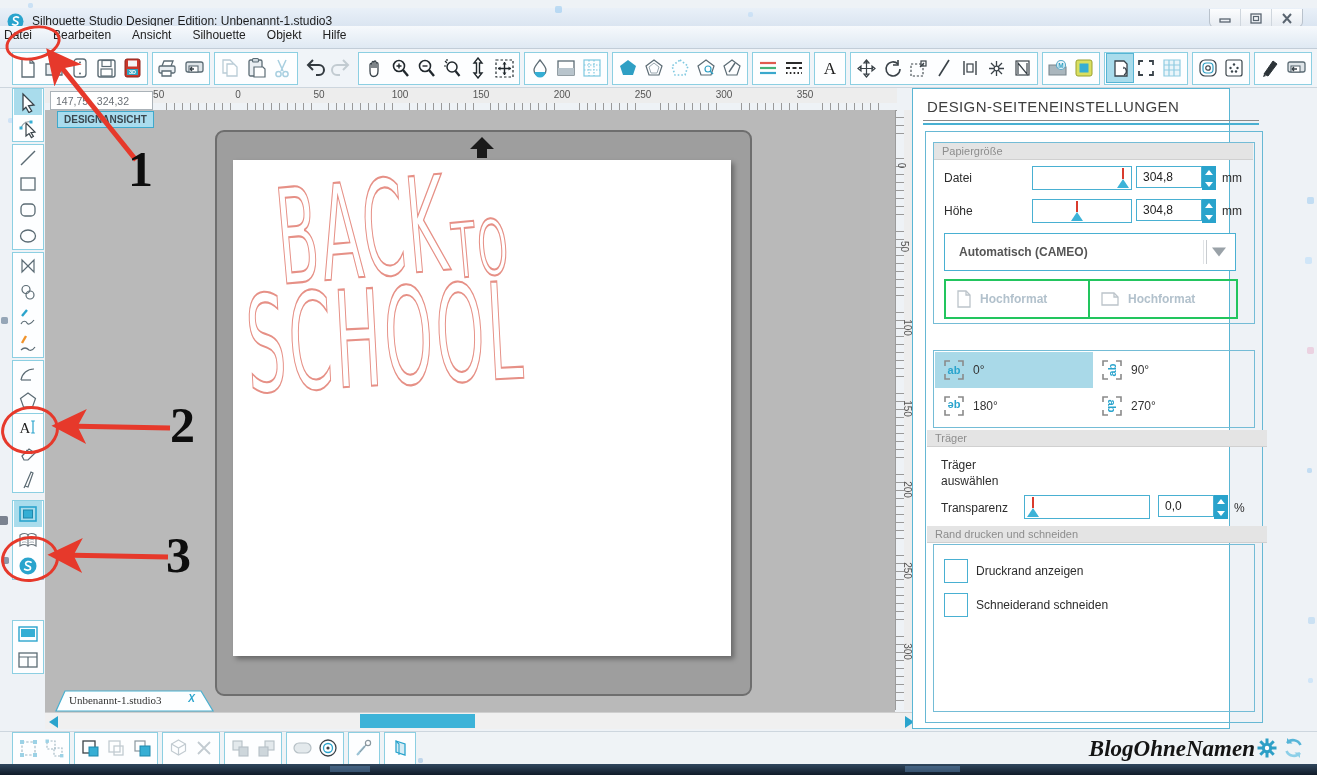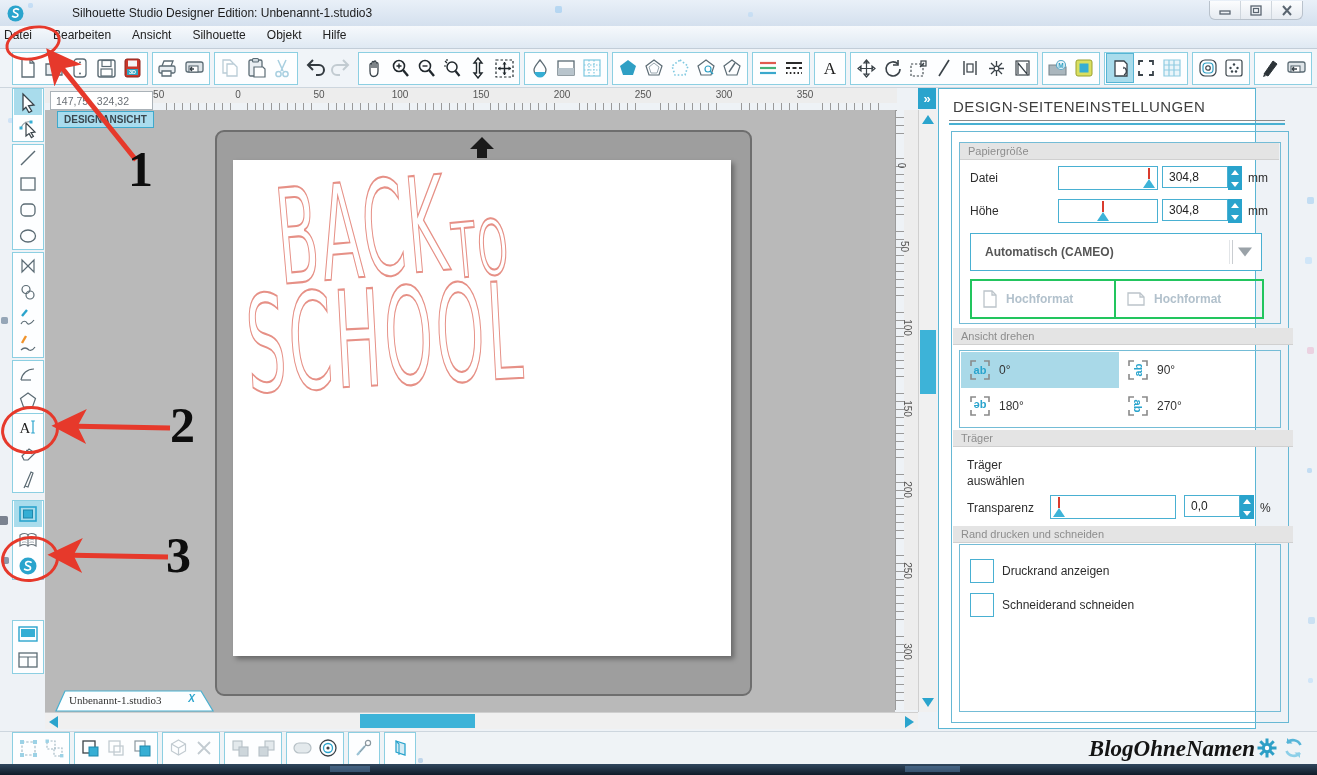--- a/index.html
+++ b/index.html
@@ -1,19 +1,19 @@
 <!DOCTYPE html>
 <html><head>
 <meta charset="utf-8">
 <style>
   html,body{margin:0;padding:0;background:#cfd8e2;font-family:"Liberation Sans",sans-serif;}
   #screen{position:relative;width:1317px;height:775px;overflow:hidden;background:#eef2f6;}
   .abs{position:absolute;}
   
-  .titlebar{left:0;top:0;width:1317px;height:26px;background:linear-gradient(#e9f0f8,#d4e0ee);border-bottom:1px solid #b9c6d4;display:flex;align-items:center;gap:40px;}
+  .titlebar{left:0;top:8px;width:1317px;height:26px;background:linear-gradient(#e9f0f8,#d4e0ee);border-bottom:1px solid #b9c6d4;display:flex;align-items:center;}
   .titletext{font-size:12px;color:#1c1c1c;margin-left:8px;}
   .winctrls{position:absolute;right:14px;top:1px;display:flex;border:1px solid #b9c2cc;border-top:none;border-radius:0 0 6px 6px;background:linear-gradient(#fcfdfe,#e6ebf1);overflow:hidden;}
   .winbtn{width:30px;height:18px;display:flex;align-items:center;justify-content:center;border-left:1px solid #cfd6dd;color:#5a6570;font-size:11px;}
   .winbtn:first-child{border-left:none;}
   .menubar{left:0;top:26px;width:1317px;height:23px;background:linear-gradient(#f6f9fc,#dfe9f3);border-bottom:1px solid #c2cdd8;display:flex;align-items:flex-start;padding-left:4px;box-sizing:border-box;}
   .menuitem{font-size:12px;color:#222;padding:2px 11px 2px 0;margin-right:10px;}
   
   .toolbar{left:0;top:49px;width:1317px;height:39px;background:#f0f4f8;border-bottom:1px solid #cdd6de;display:flex;align-items:center;padding:0 12px;box-sizing:border-box;}
   .tgroup{display:flex;align-items:center;border:1px solid #8ccfe2;background:#fdfeff;height:31px;padding:0 2px;margin-right:4px;}
   .tbtn{width:26px;height:28px;display:flex;align-items:center;justify-content:center;}
@@ -40,21 +40,21 @@
   .vscroll{left:918px;top:110px;width:18px;height:602px;background:#f0f0f0;border-left:1px solid #cfcfcf;}
   .thumbh{position:absolute;top:1px;height:14px;background:#3db3d8;}
   .thumbv{position:absolute;left:1px;width:16px;background:#3db3d8;}
   .tri{width:0;height:0;position:absolute;}
   .corner{left:918px;top:88px;width:18px;height:21px;background:#2aa4cd;color:#fff;font-weight:bold;font-size:13px;display:flex;align-items:center;justify-content:center;}
   
   .tabwrap{left:55px;top:690px;width:160px;height:22px;}
   .tablabel{position:absolute;left:14px;top:4px;font-size:11px;color:#333;font-family:Liberation Serif, serif;}
   .tabx{position:absolute;right:20px;top:3px;color:#2aa4cd;font-weight:bold;font-size:10px;font-style:italic;}
   
-  .panel{left:938px;top:88px;width:318px;height:641px;background:#fff;border:1px solid #5ab6d4;box-sizing:border-box;}
+  .panel{left:912px;top:88px;width:318px;height:641px;background:#fff;border:1px solid #5ab6d4;box-sizing:border-box;}
   .ptitle{position:absolute;left:14px;top:9px;font-size:15px;color:#3f3f3f;letter-spacing:.4px;}
   .punder1{position:absolute;left:10px;top:31px;width:336px;height:1px;background:#8a8a8a;}
   .punder2{position:absolute;left:10px;top:34px;width:336px;height:2px;background:#49b0d2;}
   .pcontainer{position:absolute;left:12px;top:42px;width:336px;height:590px;border:1px solid #67b8d4;}
   .gheader{position:absolute;left:1px;width:332px;height:16px;background:#e4e4e4;color:#8d8d8d;font-size:11px;display:flex;align-items:center;padding-left:8px;border-bottom:1px solid #d0d0d0;}
   .gbox{position:absolute;left:7px;width:320px;border:1px solid #74bcd6;}
   .lbl{position:absolute;font-size:12px;color:#2d2d2d;}
   .slider{position:absolute;height:22px;background:#fff;border:1px solid #49b0d2;}
   .smark{position:absolute;top:1px;width:12px;height:20px;}
   .smark .line{position:absolute;left:5px;top:0;width:2px;height:11px;background:#d93b2d;}
@@ -695,21 +695,20 @@
         </div>
         <div class="orient" style="left:154px;top:136px;width:146px;height:36px;">
           <svg width="20" height="16" viewBox="0 0 20 16" style="margin-left:10px">
               <path d="M2 2h12l4 4v8H2z" fill="#fff" stroke="#bcc4ca" stroke-width="1.3"></path>
               <path d="M14 2v4h4" fill="none" stroke="#bcc4ca" stroke-width="1.3"></path>
             </svg>
           <span class="olbl">Hochformat</span>
         </div>
       </div>
 
-      <div class="gheader" style="top:196px;">Ansicht drehen</div>
       <div class="gbox" style="top:218px;height:76px;">
         <div class="rotbtn sel" style="left:1px;top:1px;">
           <svg width="22" height="22" viewBox="0 0 22 22" style="margin-left:8px">
               <path d="M2 7V2h5M15 2h5v5M20 15v5h-5M7 20H2v-5" fill="none" stroke="#8a8a8a" stroke-width="1.6"></path>
               <text x="11" y="15" text-anchor="middle" font-size="11" font-weight="bold" fill="#2aa4cd">ab</text>
             </svg>
           <span class="rotlbl">0°</span>
         </div>
         <div class="rotbtn" style="left:159px;top:1px;">
           <svg width="22" height="22" viewBox="0 0 22 22" style="margin-left:8px">

